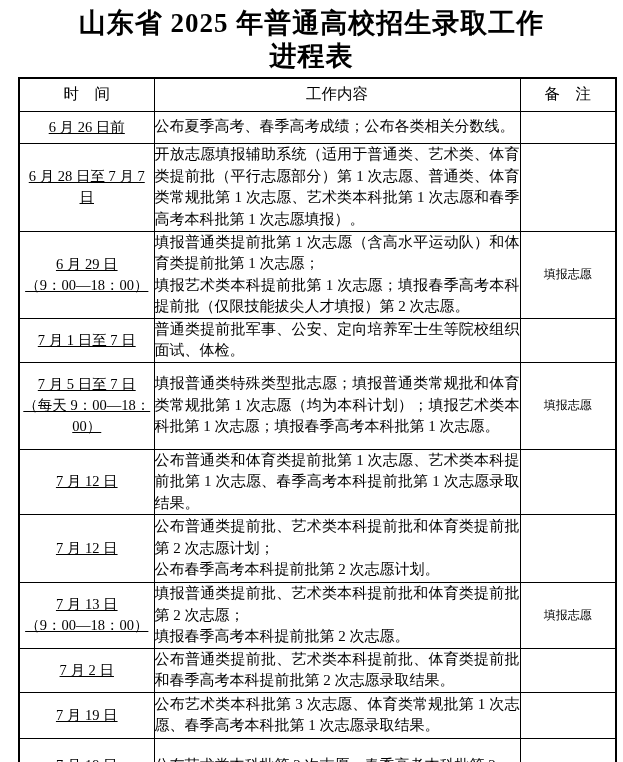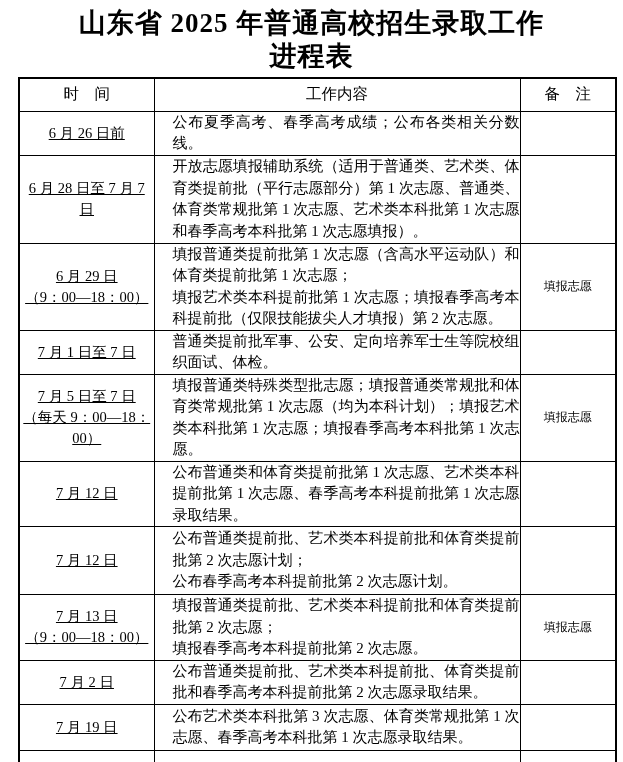--- a/index.html
+++ b/index.html
@@ -48,21 +48,21 @@
     line-height: 21px;
     padding: 2px 1px;
     text-decoration: underline;
   }
   td.content-cell {
     font-size: 15px;
     line-height: 21.5px;
     padding: 2px 6px 2px 8px;
     text-align: justify;
   }
-  td.content-cell .para { text-align: justify; padding-left: 18px; }
+  td.content-cell .para { text-align: justify; }
   td.remark-cell {
     text-align: center;
     font-size: 12px;
   }
 </style>
 </head>
 <body>
 
 <div class="page">
 

